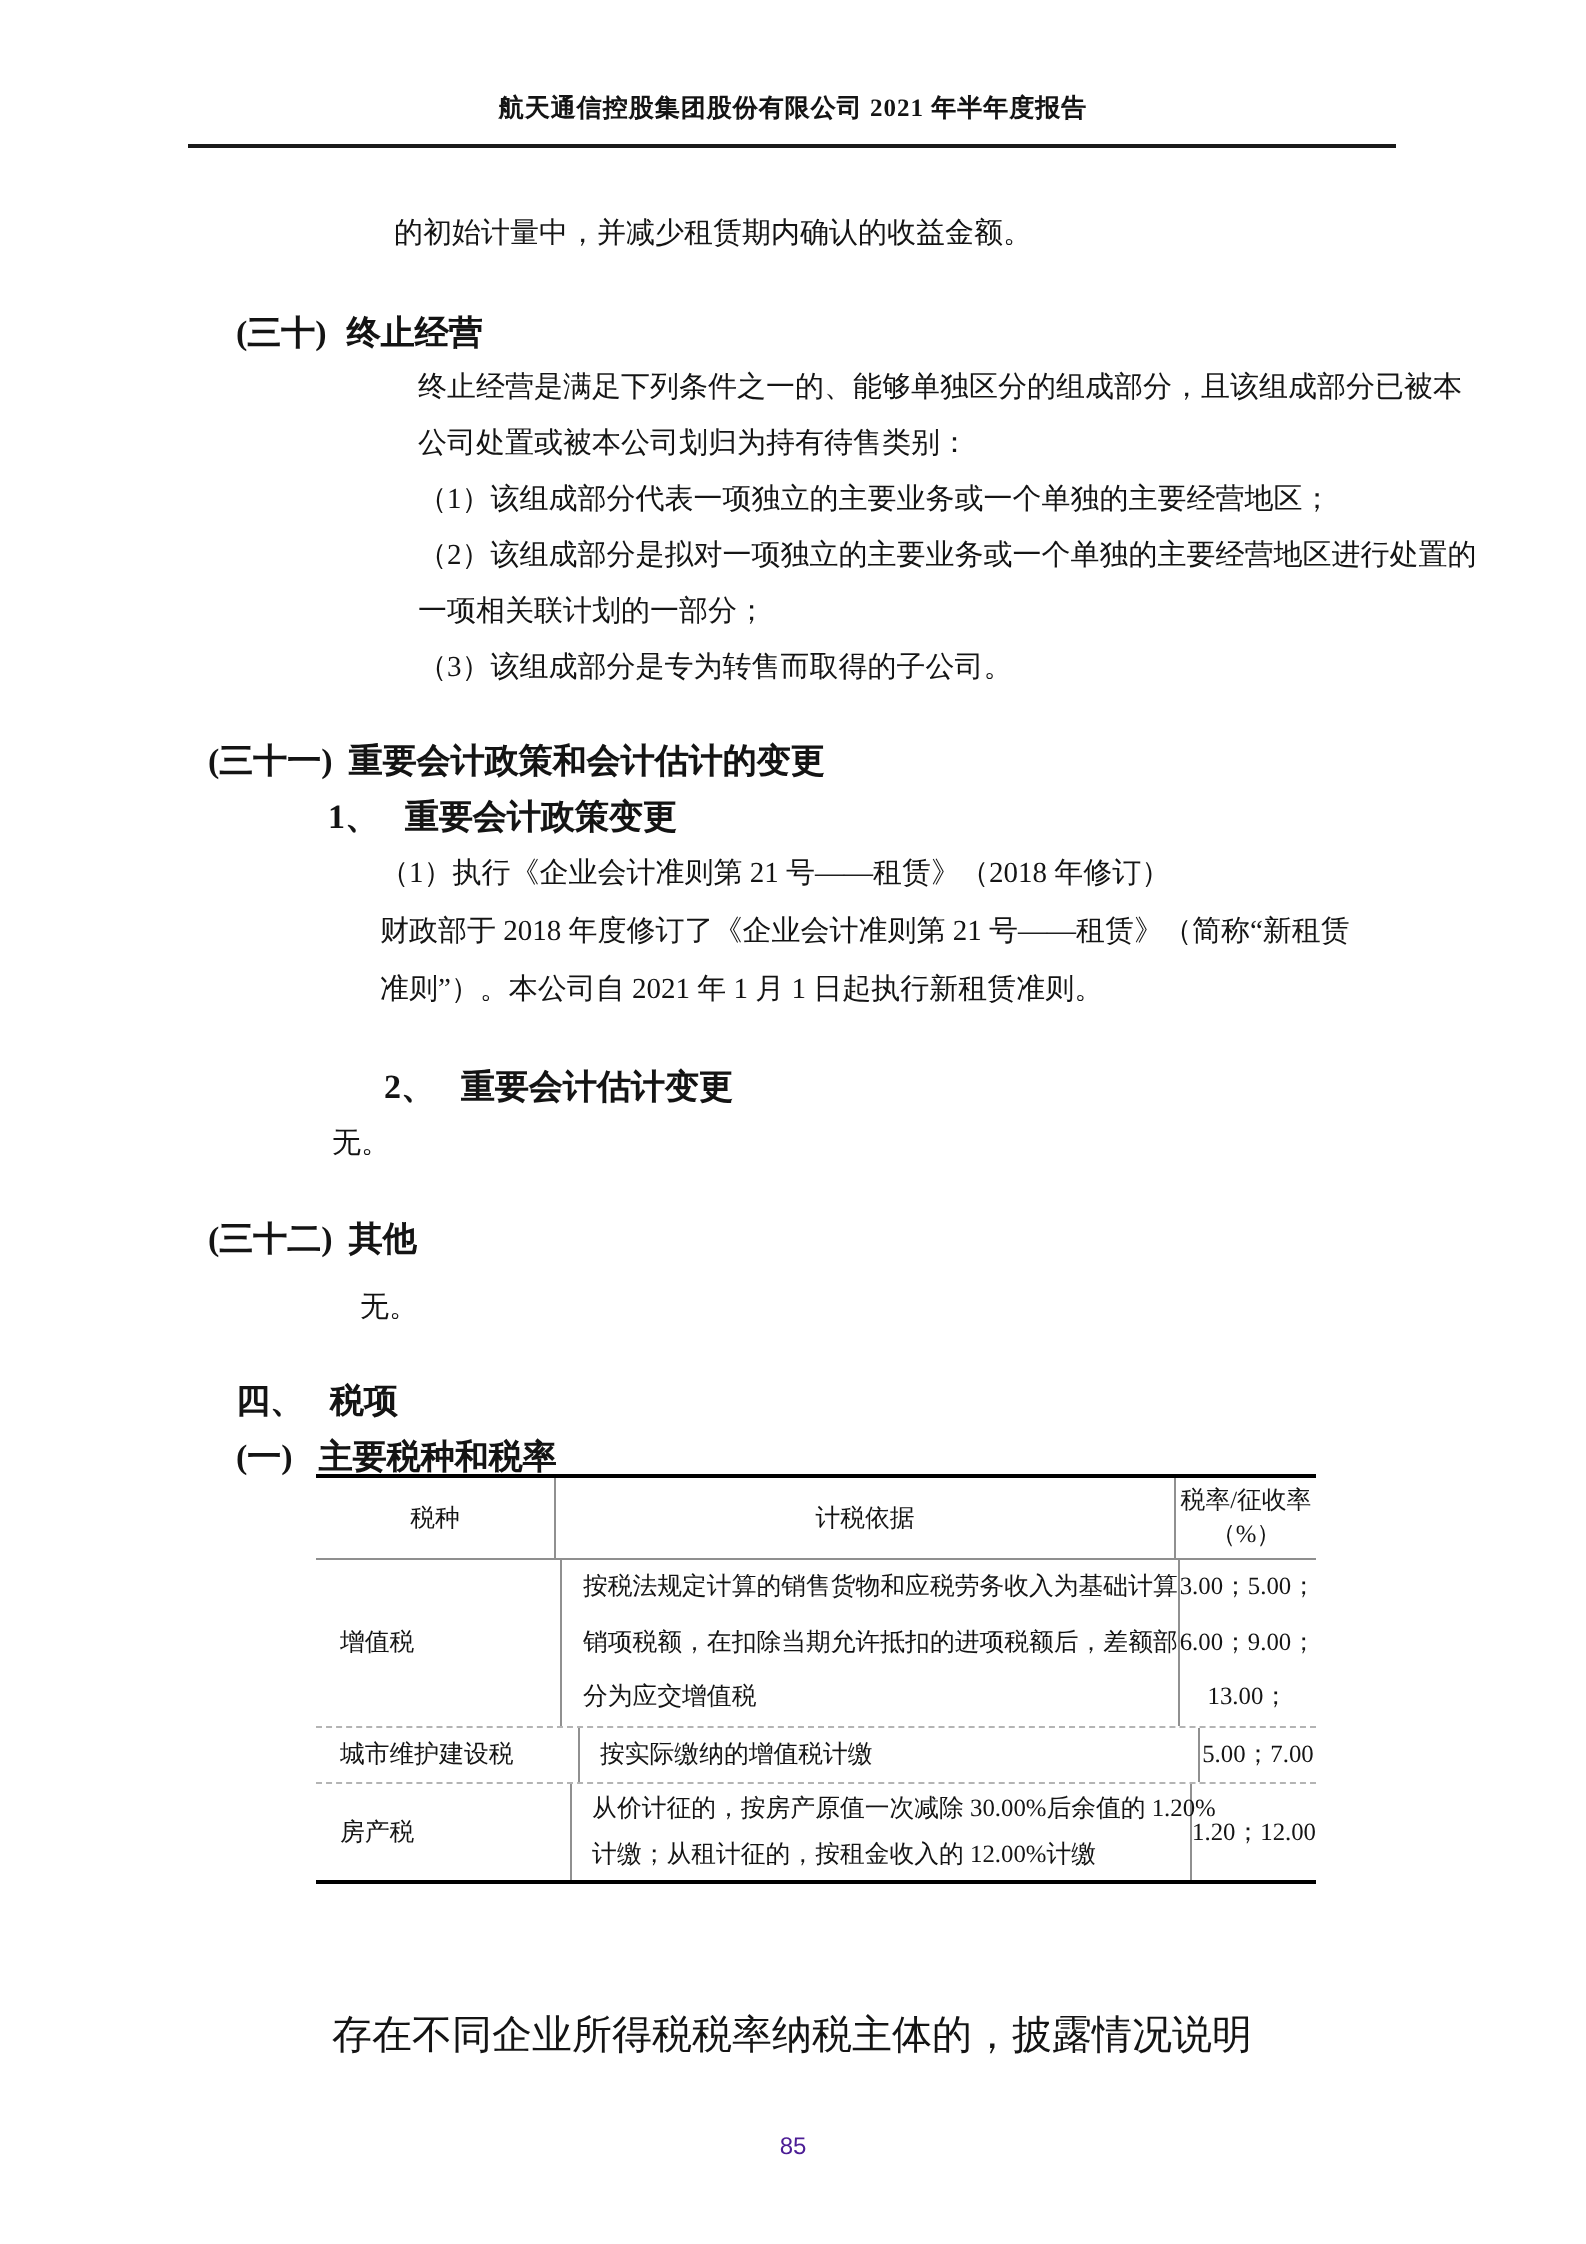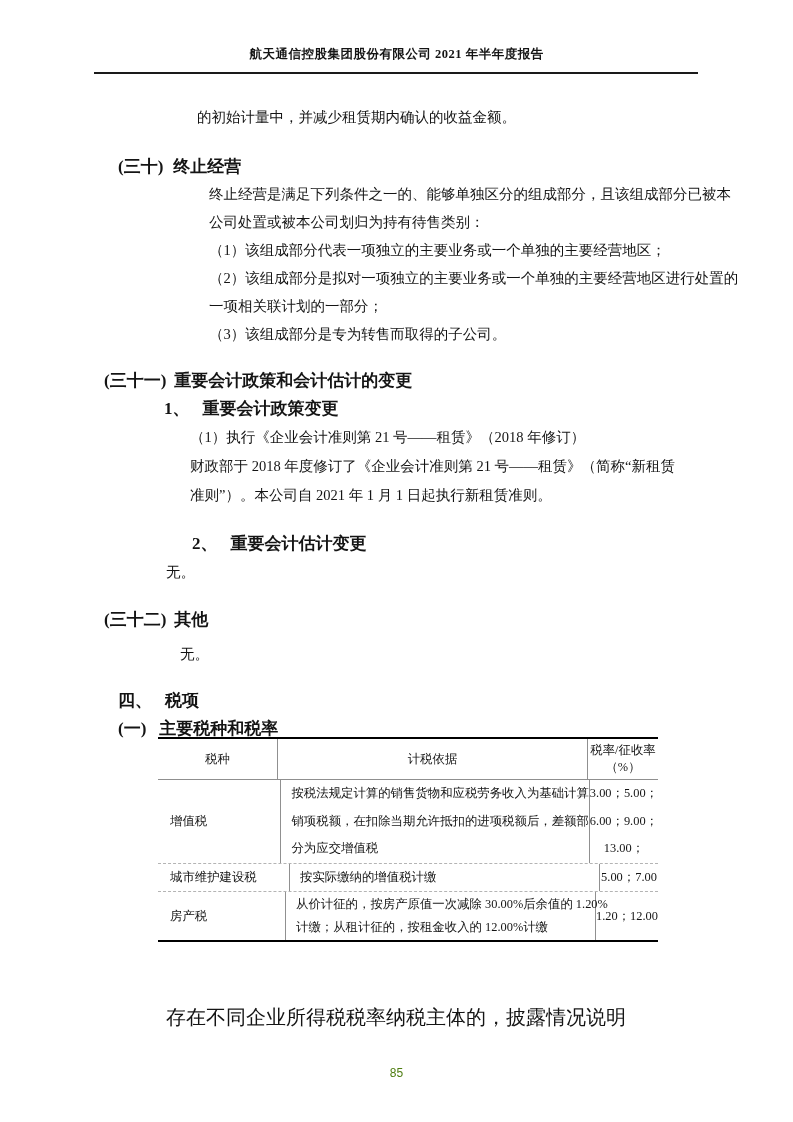--- a/index.html
+++ b/index.html
@@ -76,21 +76,21 @@
   .c2 .cell-lines, .c3 .cell-lines { width:100%; }
   .t-r1 .cell-lines div { line-height:27.5px; }
   .t-r4 .c2 .cell-lines div { line-height:23px; }
   .t-head .c3 .cell-lines div { line-height:17px; }
   .t-r1 .c3 .cell-lines div { text-align:center; }
 
   .footer-note { left:166px; top:1004px; font-size:20px; }
   .page-num {
     left:0; right:0; top:1066px; text-align:center;
     font-family:"Liberation Sans","DejaVu Sans",sans-serif;
-    font-size:12px; color:#4d7c0f;
+    font-size:12px; color:#4c1d95;
   }
 </style>
 </head>
 <body>
 
 <div class="page">
 
   <div class="abs doc-header">航天通信控股集团股份有限公司 2021 年半年度报告</div>
   <div class="abs header-rule"></div>
 

